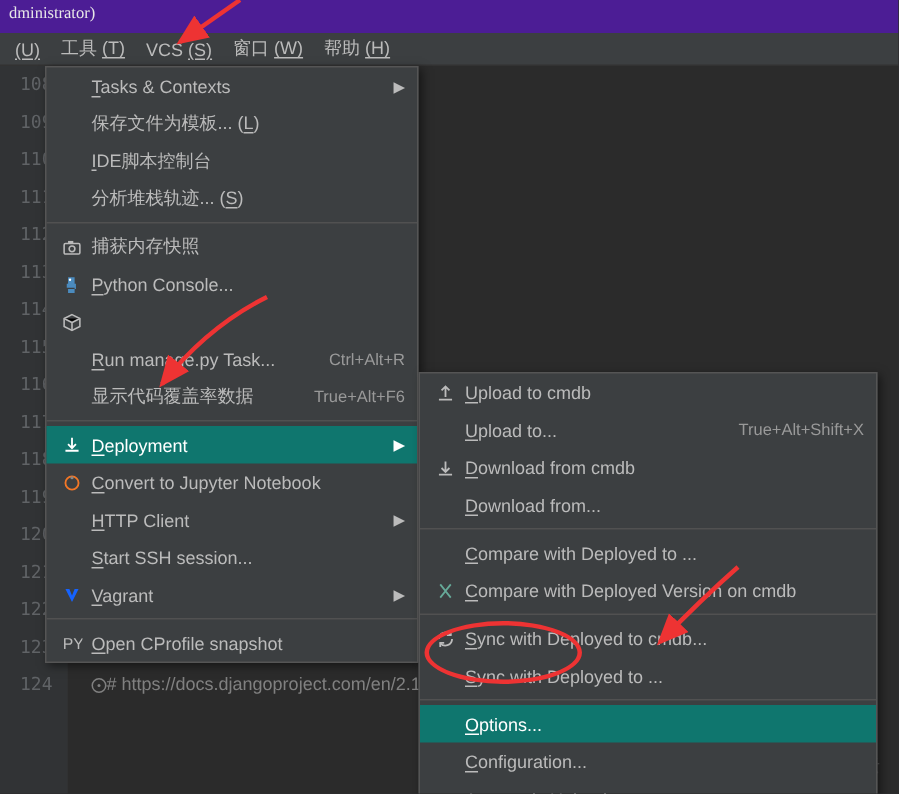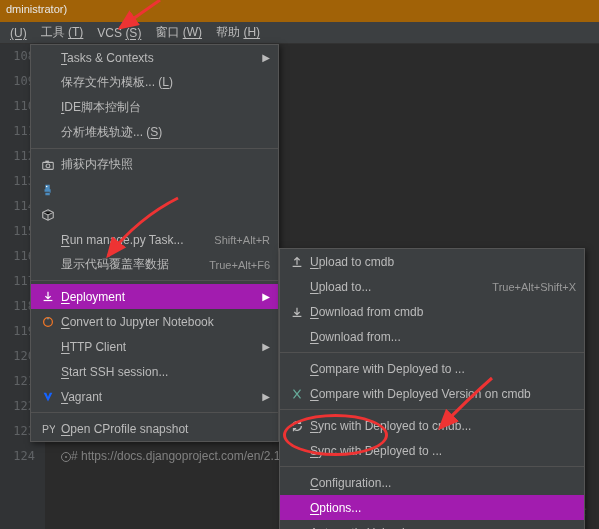--- a/index.html
+++ b/index.html
@@ -1,25 +1,25 @@
 <!DOCTYPE html>
 <html><head>
 <meta charset="utf-8">
 <style>
 * { margin:0; padding:0; box-sizing:border-box; font-family:"Microsoft YaHei",Arial,sans-serif; font-size:12px; -webkit-font-smoothing:antialiased; }
 html,body { width:599px; height:529px; overflow:hidden; background:#2b2b2b; }
 .window { width:599px; height:529px; background:#3c3f41; position:relative; }
-.titlebar { height:22px; background:#a16207; color:#e8e8e8; padding:3px 6px; font-size:11px; overflow:hidden; white-space:nowrap; }
+.titlebar { height:22px; background:#4c1d95; color:#e8e8e8; padding:3px 6px; font-size:11px; overflow:hidden; white-space:nowrap;font-family:Liberation Serif, serif; }
 .menubar { height:22px; background:#3c3f41; display:flex; align-items:center; padding:0 4px; gap:2px; border-bottom:1px solid #323232; }
 .menubar .item { color:#bbb; padding:2px 6px; cursor:pointer; }
 .mn { text-decoration:underline; text-underline-offset:2px; }
 .dropdown { position:absolute; left:30px; top:44px; width:249px; background:#3c3f41; border:1px solid #555; box-shadow:2px 2px 6px rgba(0,0,0,.5); z-index:10; }
 .submenu { position:absolute; left:279px; top:248px; width:306px; background:#3c3f41; border:1px solid #555; box-shadow:2px 2px 6px rgba(0,0,0,.5); z-index:10; }
 .mrow { display:flex; align-items:center; height:25px; color:#bbb; padding:0 8px 0 4px; cursor:pointer; }
-.mrow.sel { background:#a21caf; color:#fff; }
+.mrow.sel { background:#0f766e; color:#fff; }
 .mrow .icn { width:26px; display:flex; justify-content:center; align-items:center; }
 .mrow .icn svg { width:14px; height:14px; }
 .mrow .lbl { flex:1; white-space:nowrap; }
 .mrow .sc { color:#999; font-size:11px; margin-left:8px; }
 .mrow .arr { margin-left:6px; font-size:10px; color:#bbb; }
 .mrow.sel .arr { color:#fff; }
 .sep { height:1px; background:#515151; margin:3px 0; }
 .gutter { position:absolute; left:0; top:44px; width:45px; bottom:0; background:#313335; }
 .gutter .ln { height:25px; color:#606366; text-align:right; padding-right:10px; line-height:25px; font-family:Consolas,monospace; font-size:12px; }
 .editor { position:absolute; left:45px; top:44px; right:0; bottom:0; background:#2b2b2b; font-family:Consolas,monospace; font-size:14px; color:#a9b7c6; }
@@ -118,33 +118,34 @@
         </span>
         <span class="lbl">捕获内存快照</span>
       </div>
       <div class="mrow">
         <span class="icn">
           <svg viewBox="0 0 16 16">
             <path d="M5 2h5v5H4v3h6v4H5v-3h6V7H5z" fill="#4b8bbe"></path>
             <circle cx="6.5" cy="4" r=".9" fill="#fff"></circle>
           </svg>
         </span>
+        <span class="lbl"><span class="mn">P</span>ython Console...</span>
       </div>
       <div class="mrow">
         <span class="icn">
           <svg viewBox="0 0 16 16">
             <path d="M8 2l6 3v6l-6 3-6-3V5z" fill="none" stroke="#bbb" stroke-width="1.2"></path>
             <path d="M2 5l6 3 6-3M8 8v6" stroke="#bbb" stroke-width="1.2"></path>
           </svg>
         </span>
       </div>
       <div class="mrow">
         <span class="icn"></span>
         <span class="lbl"><span class="mn">R</span>un manage.py Task...</span>
-        <span class="sc">Shift+Alt+R</span>
+        <span class="sc">Ctrl+Alt+R</span>
       </div>
       <div class="mrow">
         <span class="icn"></span>
         <span class="lbl">显示代码覆盖率数据</span>
         <span class="sc">True+Alt+F6</span>
       </div>
       <div class="sep"></div>
       <div class="mrow sel">
         <span class="icn">
           <svg viewBox="0 0 16 16">
@@ -241,27 +242,27 @@
             <path d="M12 2v3h-3M4 14v-3h3" stroke="#bbb" stroke-width="1.4" fill="none"></path>
           </svg>
         </span>
         <span class="lbl"><span class="mn">S</span>ync with Deployed to cmdb...</span>
       </div>
       <div class="mrow">
         <span class="icn"></span>
         <span class="lbl"><span class="mn">S</span>ync with Deployed to ...</span>
       </div>
       <div class="sep"></div>
+      <div class="mrow sel">
+        <span class="icn"></span>
+        <span class="lbl"><span class="mn">O</span>ptions...</span>
+      </div>
       <div class="mrow">
         <span class="icn"></span>
         <span class="lbl"><span class="mn">C</span>onfiguration...</span>
-      </div>
-      <div class="mrow sel">
-        <span class="icn"></span>
-        <span class="lbl"><span class="mn">O</span>ptions...</span>
       </div>
       <div class="mrow">
         <span class="icn"></span>
         <span class="lbl"><span class="mn">A</span>utomatic Upload</span>
       </div>
     </div>
 
   <div class="ring r1"></div>
 
   <div class="arrow" style="left:110px;top:-2px">

